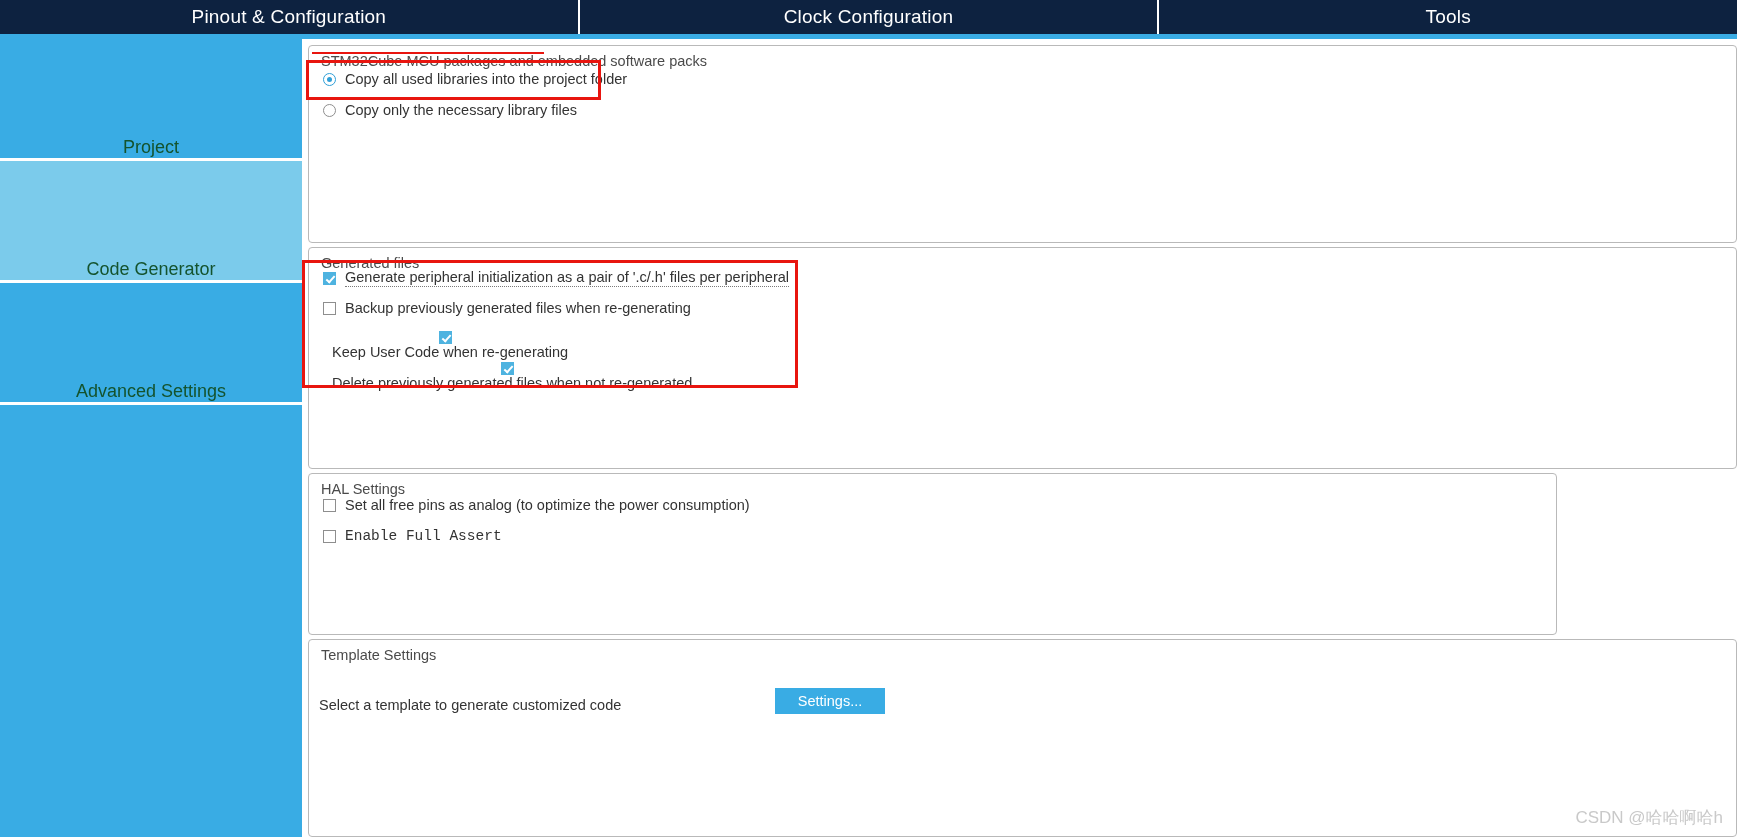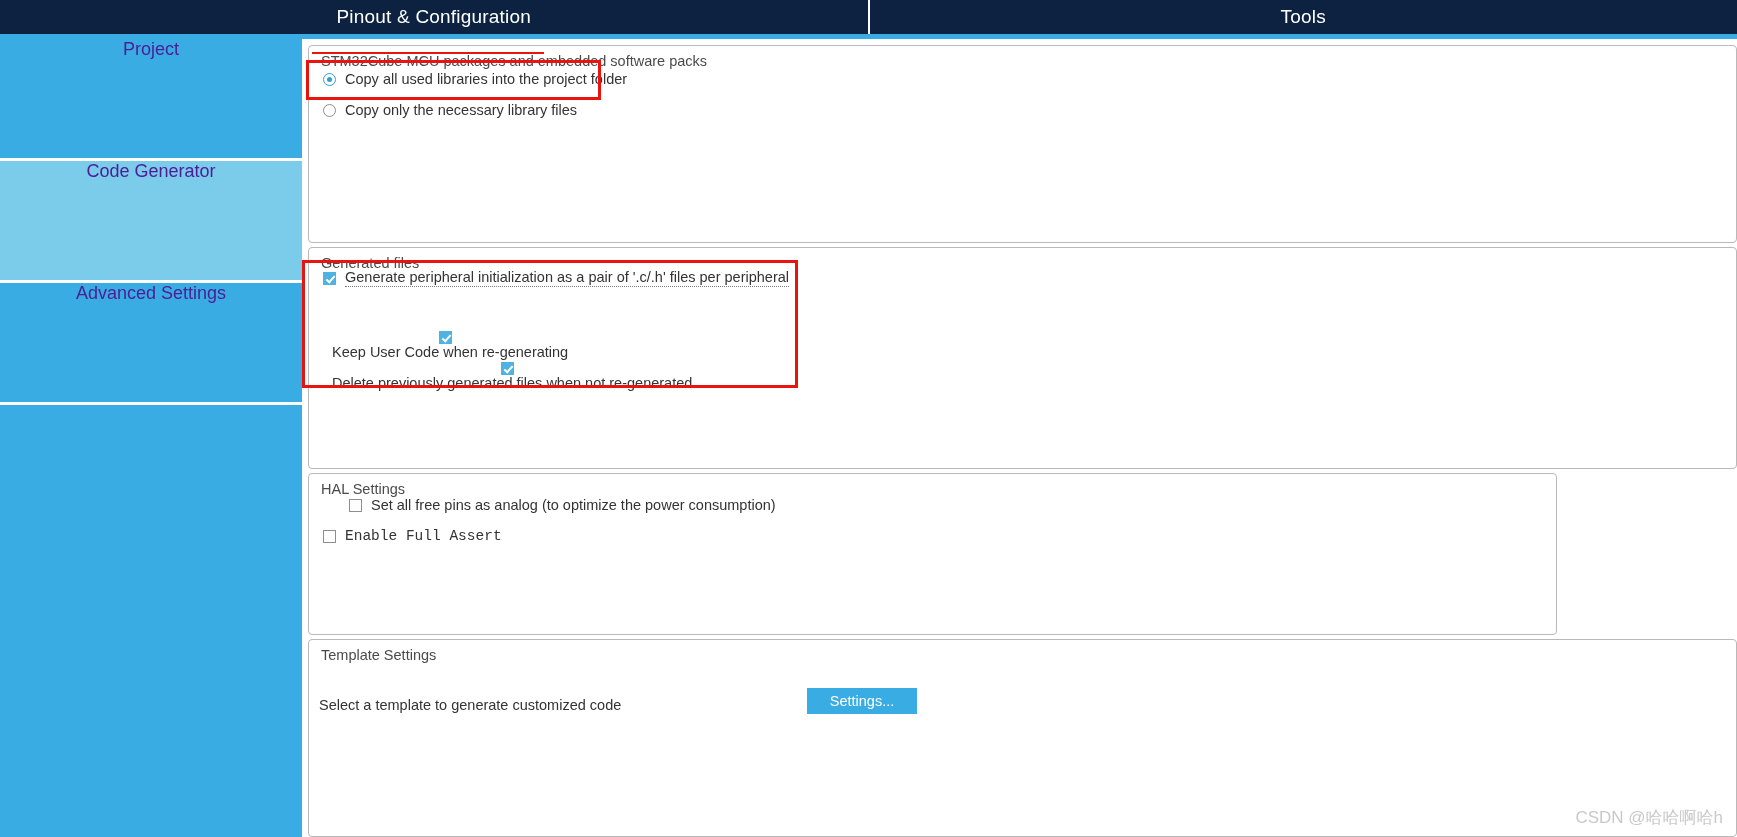--- a/index.html
+++ b/index.html
@@ -61,23 +61,23 @@
     top: 39px; left: 0;
     width: 305px;
     height: 798px;
     background: #39ace4;
     border-right: 3px solid #ffffff;
   }
   .side-item {
     position: relative;
     height: 122px;
     display: flex;
-    align-items: flex-start;
+    align-items: flex-end;
     justify-content: center;
-    color: #4c1d95;
+    color: #14532d;
     font-size: 18px;
     border-bottom: 3px solid #ffffff;
     cursor: pointer;
     user-select: none;
     background: #39ace4;
   }
   .side-item.selected {
     background: #7bcbeb;
   }
   .side-filler {
@@ -191,21 +191,20 @@
     width: 110px; height: 26px;
     background: #39ace4;
     color: #ffffff;
     border: none;
     font-size: 14.5px;
     font-family: "Liberation Sans", sans-serif;
     cursor: pointer;
     display: flex;
     align-items: center;
     justify-content: center;
-    margin-left: 32px;
   }
 
   
   .annot {
     position: absolute;
     border: 3px solid #e8150f;
     pointer-events: none;
     background: transparent;
   }
   .a1 { left: 306px; top: 60px;  width: 295px; height: 40px; }
@@ -233,20 +232,21 @@
     user-select: none;
   }
 </style>
 </head>
 <body>
 
 <div id="app">
 
   <div class="tabbar">
     <div class="tab">Pinout &amp; Configuration</div>
+    <div class="tab">Clock Configuration</div>
     <div class="tab">Tools</div>
   </div>
   <div class="tabbar-underline"></div>
 
   <div class="sidebar">
     <div class="side-item">
       <span>Project</span>
     </div>
     <div class="side-item selected">
       <span>Code Generator</span>
@@ -275,36 +275,40 @@
     </div>
 
     <div class="group g2">
       <div class="legend">Generated files</div>
 
       <div class="opt" style="left:14px; top:21px;">
         <span class="cbox on"></span>
         <span class="lbl focused">Generate peripheral initialization as a pair of '.c/.h' files per peripheral</span>
       </div>
 
+      <div class="opt" style="left:14px; top:52px;">
+        <span class="cbox"></span>
+        <span class="lbl">Backup previously generated files when re-generating</span>
+      </div>
 
       <div class="opt" style="left:14px; top:83px;flex-direction:column;">
         <span class="cbox on"></span>
         <span class="lbl">Keep User Code when re-generating</span>
       </div>
 
       <div class="opt" style="left:14px; top:114px;flex-direction:column;">
         <span class="cbox on"></span>
         <span class="lbl">Delete previously generated files when not re-generated</span>
       </div>
     </div>
 
     <div class="group g3">
       <div class="legend">HAL Settings</div>
 
-      <div class="opt" style="left:14px; top:23px;margin-left:26px;">
+      <div class="opt" style="left:14px; top:23px;">
         <span class="cbox"></span>
         <span class="lbl">Set all free pins as analog (to optimize the power consumption)</span>
       </div>
 
       <div class="opt" style="left:14px; top:54px;font-family:Liberation Mono, monospace;">
         <span class="cbox"></span>
         <span class="lbl">Enable Full Assert</span>
       </div>
     </div>
 

